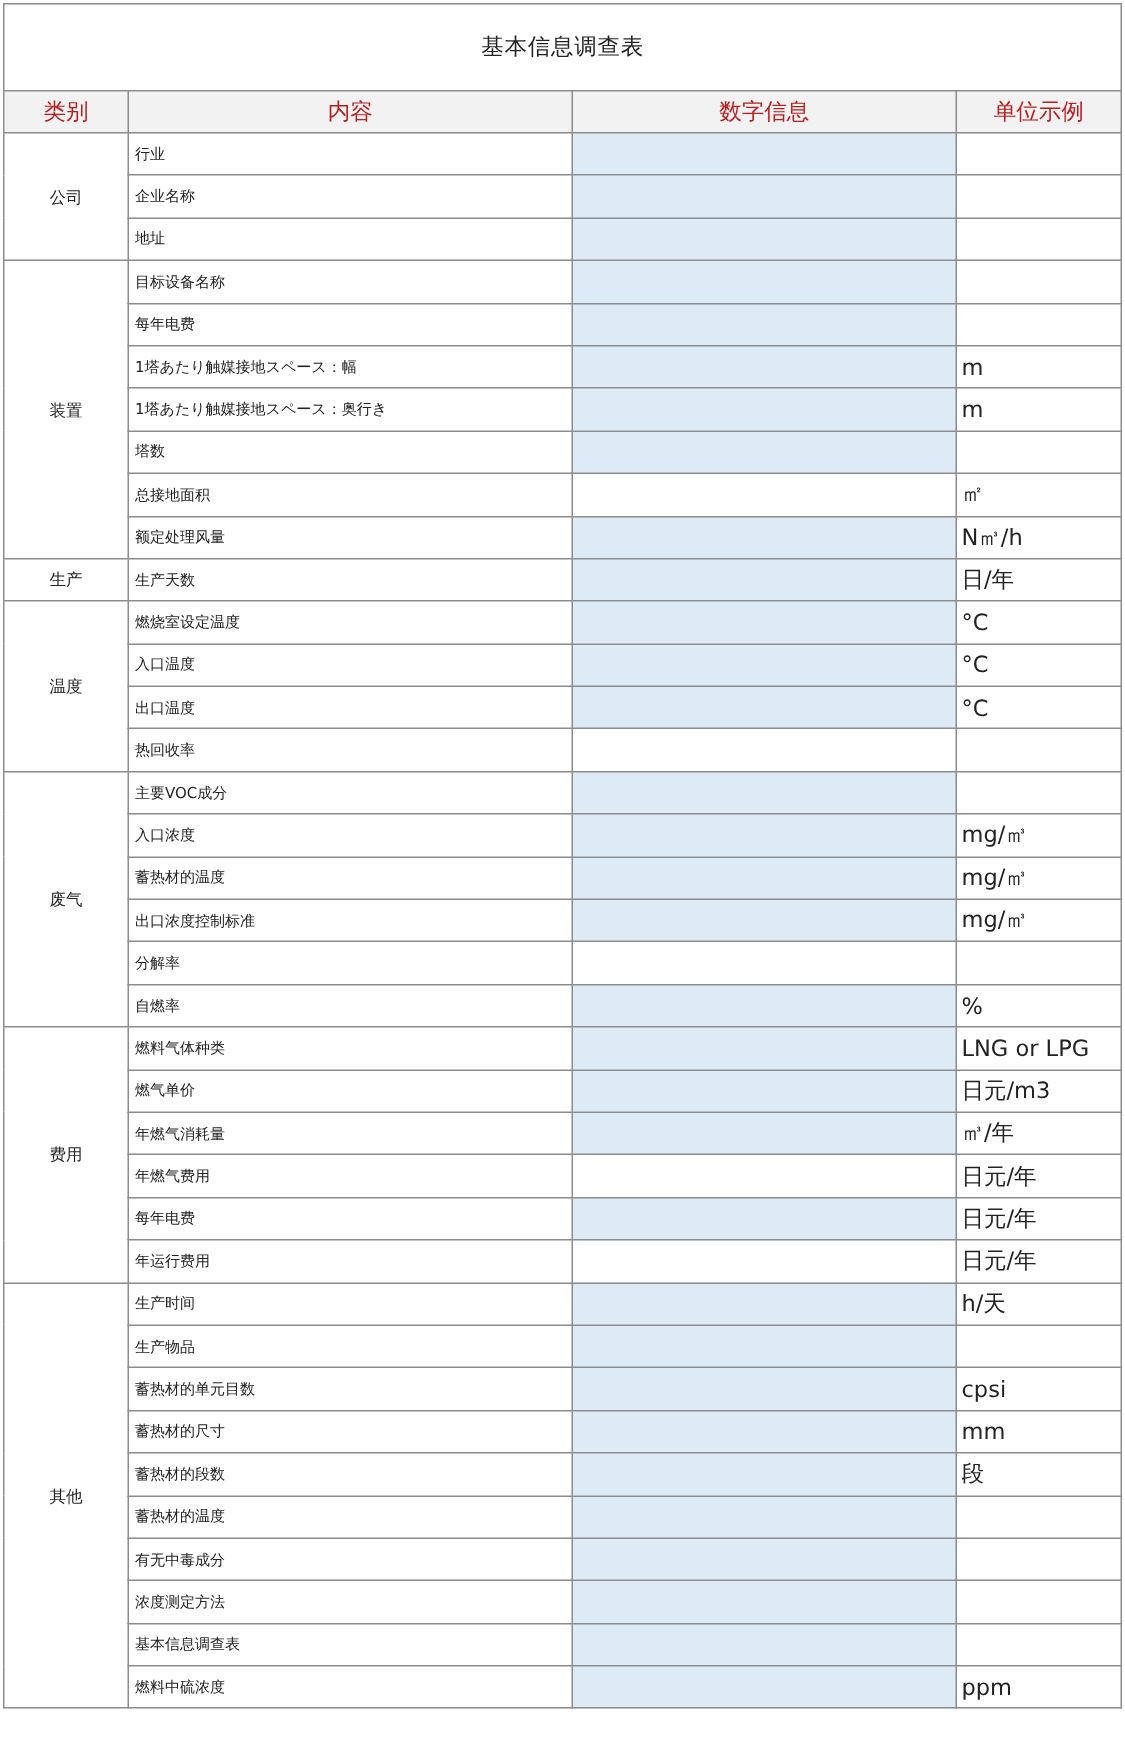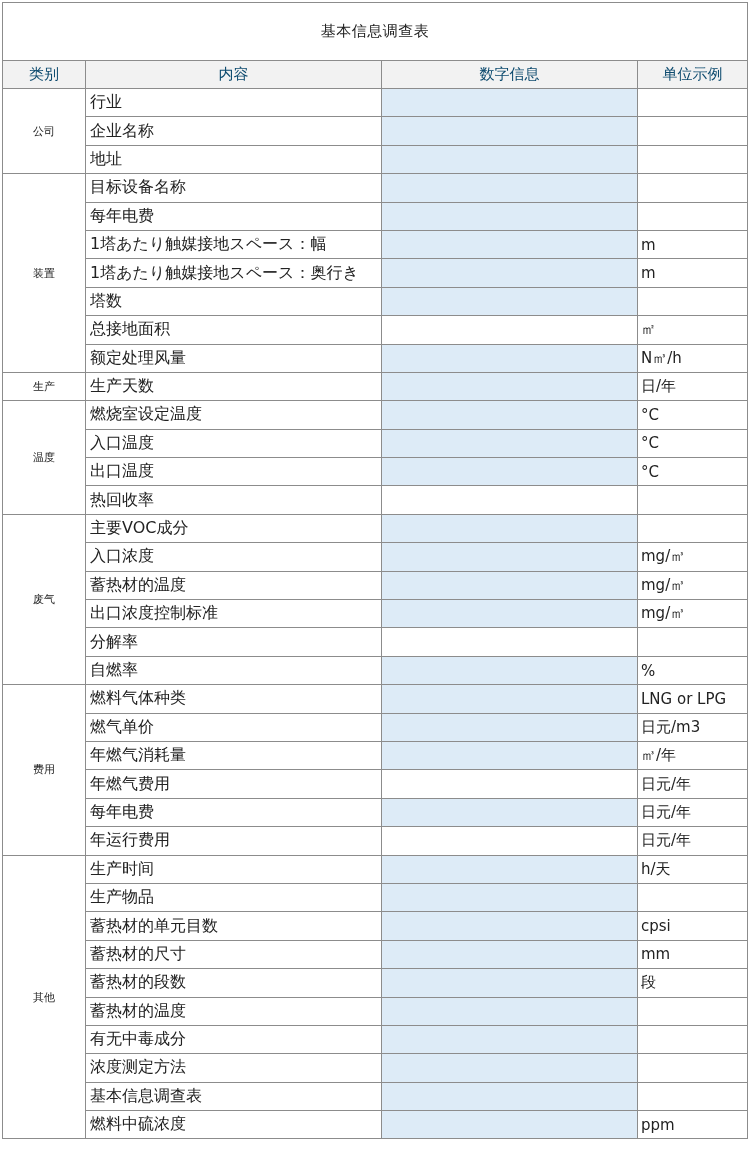--- a/index.html
+++ b/index.html
@@ -1,24 +1,24 @@
 <!DOCTYPE html>
 <html><head>
 <meta charset="utf-8">
 <style>
   html, body { margin: 0; padding: 0; background: #ffffff; }
   body { width: 750px; height: 1172px; position: relative; font-family: "DejaVu Sans", "Liberation Sans", sans-serif; color: #222; }
   .sheet { position: absolute; left: 2px; top: 2px; width: 745px; }
   table { border-collapse: collapse; width: 745px; table-layout: fixed; }
   td, th { border: 1.5px solid #8c8c8c; padding: 0; font-weight: normal; font-size: 15px; }
   .title-cell { height: 57px; text-align: center; font-size: 15px; letter-spacing: 0.5px; background: #fff; margin-top: 48px; }
-  .hdr th { height: 27px; background: #f2f2f2; text-align: center; font-size: 15px; color: #0c4a6e; }
+  .hdr th { height: 27px; background: #f2f2f2; text-align: center; font-size: 15px; color: #b91c1c; }
   .row td { height: 27.4px; }
   .cat { text-align: center; vertical-align: middle; background: #fff; font-size: 11px; }
-  .item { padding-left: 4px; white-space: nowrap; overflow: hidden; font-size: 16px; }
+  .item { padding-left: 4px; white-space: nowrap; overflow: hidden; font-size: 10px; }
   .value { background: #ddebf7; }
   .value.white { background: #ffffff; }
   .unit { padding-left: 3px; white-space: nowrap; font-size: 15px; }
   .col1 { width: 83px; } .col2 { width: 296px; } .col3 { width: 256px; } .col4 { width: 110px; }
 </style>
 </head>
 <body>
 
 <div class="sheet">
   <table>

